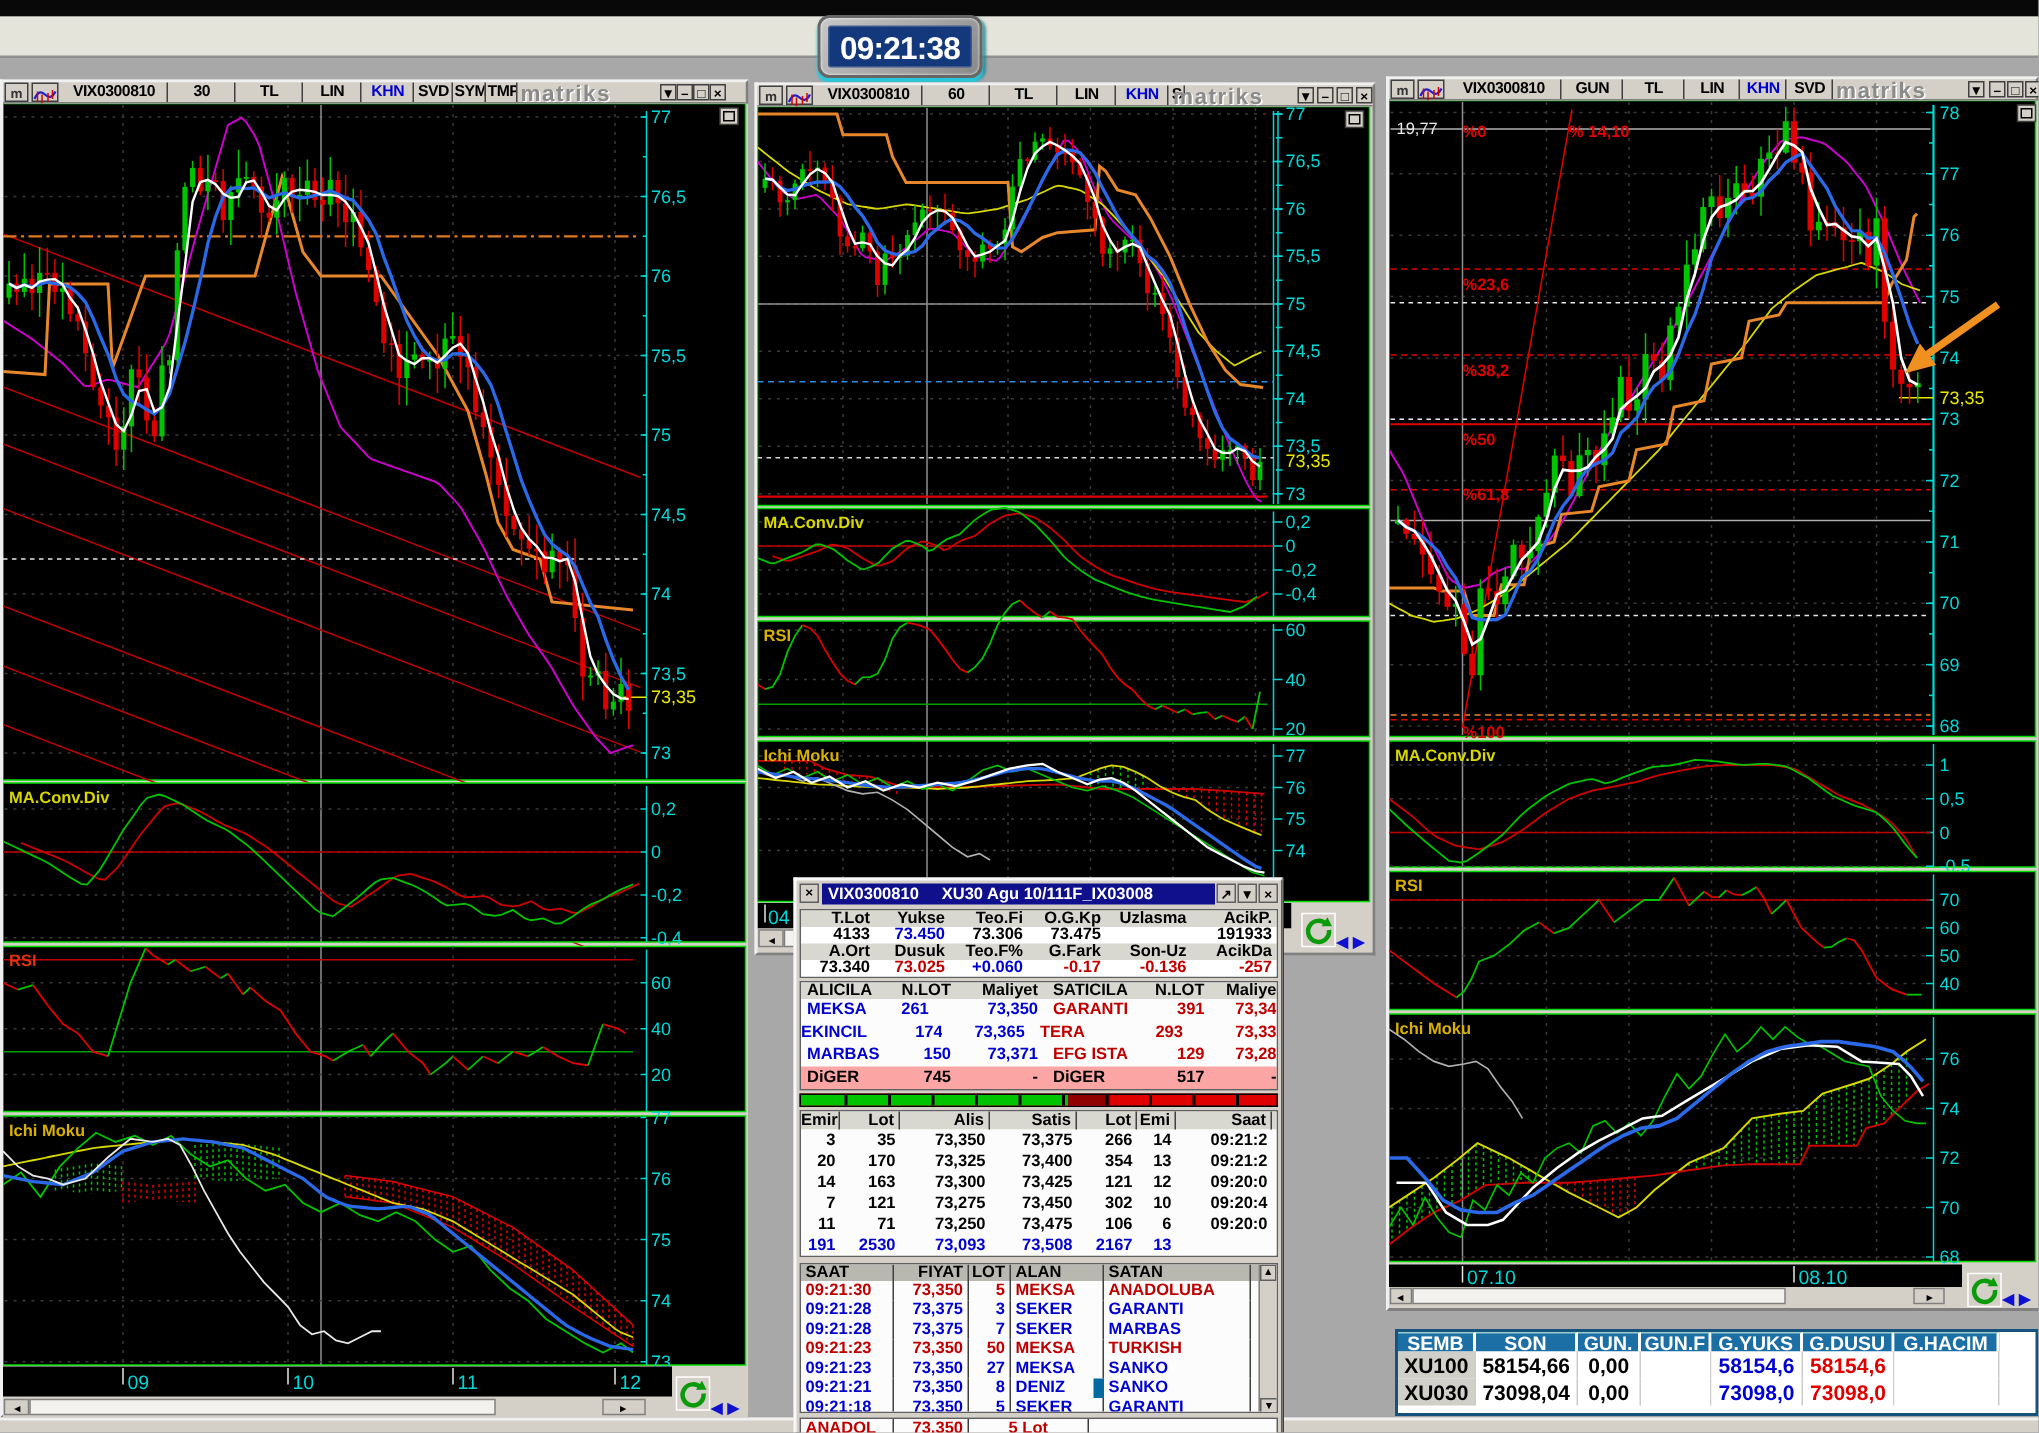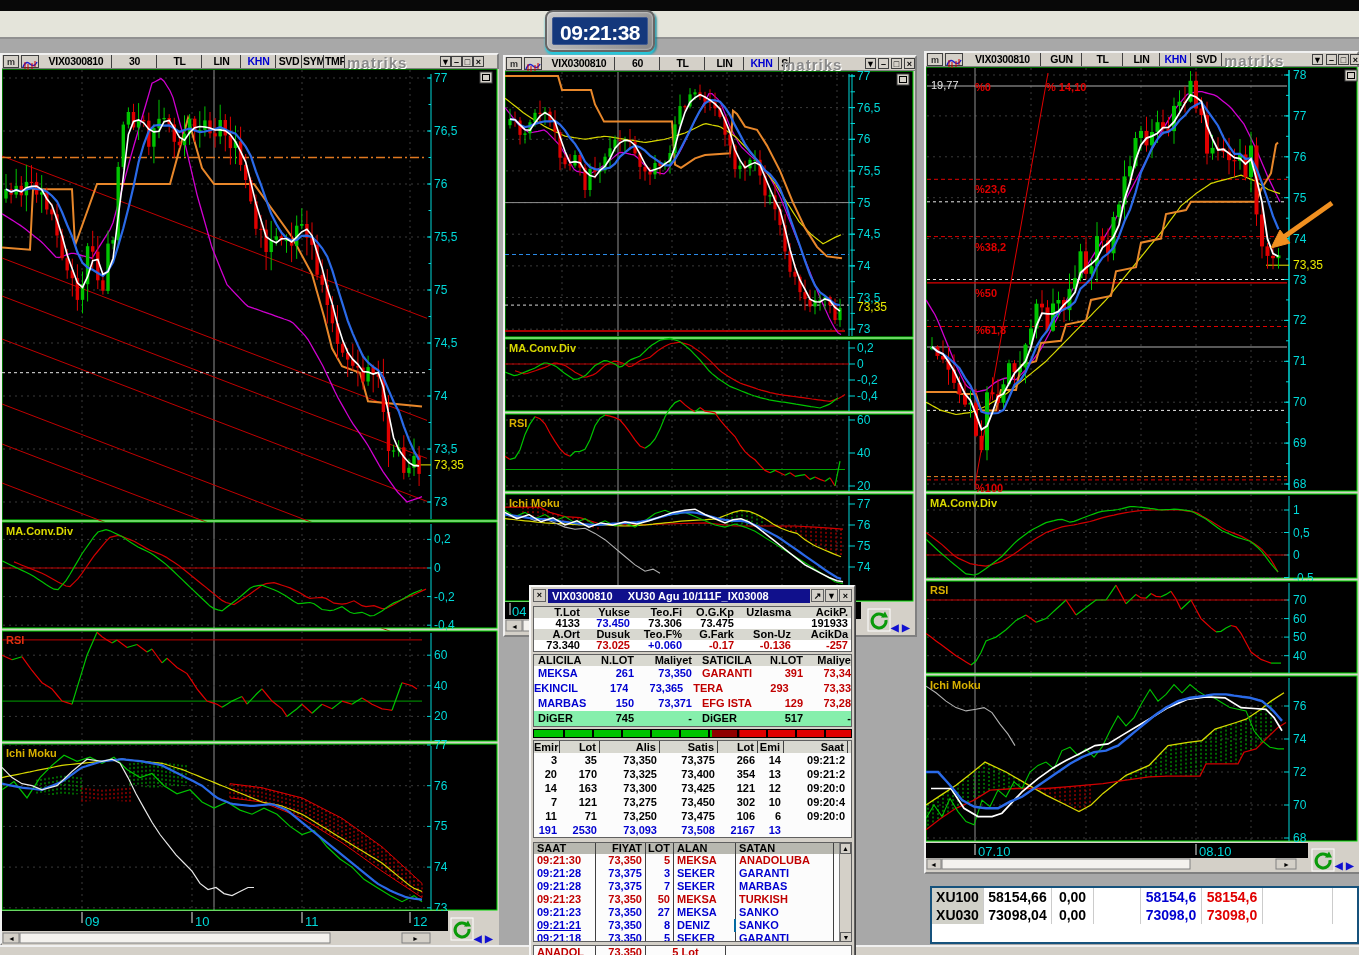--- a/index.html
+++ b/index.html
@@ -1305,21 +1305,21 @@
       <div style="display:flex;background:#d8d8d0;height:11px;line-height:11px;">
         <div style="width:52px;color:#000;text-align:left;padding-left:4px;overflow:hidden;">ALICILA</div>
         <div style="width:48px;color:#000;text-align:right;overflow:hidden;">N.LOT</div>
         <div style="width:58px;color:#000;text-align:right;overflow:hidden;">Maliyet</div>
         <div style="width:66px;color:#000;text-align:left;padding-left:10px;overflow:hidden;">SATICILA</div>
         <div style="width:45px;color:#000;text-align:right;overflow:hidden;">N.LOT</div>
         <div style="width:48px;color:#000;text-align:right;overflow:hidden;">Maliye</div>
       </div>
       <div style="display:flex;background:#fcfcfc;height:15px;line-height:15px;">
         <div style="width:52px;color:#0000d0;text-align:left;padding-left:4px;overflow:hidden;">MEKSA</div>
-        <div style="width:48px;color:#0000d0;text-align:right;overflow:hidden;">261</div>
+        <div style="width:48px;color:#0000d0;text-align:center;overflow:hidden;">261</div>
         <div style="width:58px;color:#0000d0;text-align:right;overflow:hidden;">73,350</div>
         <div style="width:66px;color:#c00000;text-align:left;padding-left:10px;overflow:hidden;">GARANTI</div>
         <div style="width:45px;color:#c00000;text-align:right;overflow:hidden;">391</div>
         <div style="width:48px;color:#c00000;text-align:right;overflow:hidden;">73,34</div>
       </div>
       <div style="display:flex;background:#fcfcfc;height:15px;line-height:15px;">
         <div style="width:52px;color:#0000d0;text-align:left;padding-left:0;overflow:hidden;">EKINCIL</div>
         <div style="width:48px;color:#0000d0;text-align:right;overflow:hidden;">174</div>
         <div style="width:58px;color:#0000d0;text-align:right;overflow:hidden;">73,365</div>
         <div style="width:66px;color:#c00000;text-align:left;padding-left:10px;overflow:hidden;">TERA</div>
@@ -1327,21 +1327,21 @@
         <div style="width:66px;color:#c00000;text-align:right;overflow:hidden;">73,33</div>
       </div>
       <div style="display:flex;background:#fcfcfc;height:15px;line-height:15px;">
         <div style="width:52px;color:#0000d0;text-align:left;padding-left:4px;overflow:hidden;">MARBAS</div>
         <div style="width:48px;color:#0000d0;text-align:right;overflow:hidden;">150</div>
         <div style="width:58px;color:#0000d0;text-align:right;overflow:hidden;">73,371</div>
         <div style="width:66px;color:#c00000;text-align:left;padding-left:10px;overflow:hidden;">EFG ISTA</div>
         <div style="width:45px;color:#c00000;text-align:right;overflow:hidden;">129</div>
         <div style="width:48px;color:#c00000;text-align:right;overflow:hidden;">73,28</div>
       </div>
-      <div style="display:flex;background:#86efac;height:15px;line-height:15px;">
+      <div style="display:flex;background:#fca5a5;height:15px;line-height:15px;">
         <div style="width:52px;color:#000;text-align:left;padding-left:4px;overflow:hidden;">DiGER</div>
         <div style="width:48px;color:#000;text-align:right;overflow:hidden;">745</div>
         <div style="width:58px;color:#000;text-align:right;overflow:hidden;">-</div>
         <div style="width:66px;color:#000;text-align:left;padding-left:10px;overflow:hidden;">DiGER</div>
         <div style="width:45px;color:#000;text-align:right;overflow:hidden;">517</div>
         <div style="width:48px;color:#000;text-align:right;overflow:hidden;">-</div>
       </div>
     </div>
     <div style="position:relative;margin:2px 2px 0 2px;height:9px;border:1px solid #000;background:#e00000;">
       <div style="position:absolute;left:0;top:0;width:56%;height:7px;background:#00c400;"></div>
@@ -1459,24 +1459,24 @@
         <div style="width:98px;text-align:left;border-right:1px solid #404040;padding-left:3px;overflow:hidden;">TURKISH</div>
       </div>
       <div style="display:flex;background:#fcfcfc;color:#0000d0;height:13px;line-height:13px;">
         <div style="width:62px;text-align:left;border-right:1px solid #404040;padding-left:3px;overflow:hidden;">09:21:23</div>
         <div style="width:50px;text-align:right;border-right:1px solid #404040;padding-right:3px;overflow:hidden;">73,350</div>
         <div style="width:28px;text-align:right;border-right:1px solid #404040;padding-right:3px;overflow:hidden;">27</div>
         <div style="width:62px;text-align:left;border-right:1px solid #404040;padding-left:3px;overflow:hidden;">MEKSA</div>
         <div style="width:98px;text-align:left;border-right:1px solid #404040;padding-left:3px;overflow:hidden;">SANKO</div>
       </div>
       <div style="display:flex;background:#fcfcfc;color:#0000d0;height:13px;line-height:13px;">
-        <div style="width:62px;text-align:left;border-right:1px solid #404040;padding-left:3px;overflow:hidden;text-decoration:underline;">09:21:21</div>
+        <div style="width:62px;text-align:left;border-right:1px solid #404040;padding-left:3px;overflow:hidden;">09:21:21</div>
         <div style="width:50px;text-align:right;border-right:1px solid #404040;padding-right:3px;overflow:hidden;">73,350</div>
         <div style="width:28px;text-align:right;border-right:1px solid #404040;padding-right:3px;overflow:hidden;">8</div>
-        <div style="width:62px;text-align:left;border-right:2px solid #0369a1;padding-left:3px;overflow:hidden;">DENIZ</div>
+        <div style="width:62px;text-align:left;border-right:7px solid #0369a1;padding-left:3px;overflow:hidden;">DENIZ</div>
         <div style="width:98px;text-align:left;border-right:1px solid #404040;padding-left:3px;overflow:hidden;">SANKO</div>
       </div>
       <div style="display:flex;background:#fcfcfc;color:#0000d0;height:13px;line-height:13px;">
         <div style="width:62px;text-align:left;border-right:1px solid #404040;padding-left:3px;overflow:hidden;">09:21:18</div>
         <div style="width:50px;text-align:right;border-right:1px solid #404040;padding-right:3px;overflow:hidden;">73,350</div>
         <div style="width:28px;text-align:right;border-right:1px solid #404040;padding-right:3px;overflow:hidden;">5</div>
         <div style="width:62px;text-align:left;border-right:1px solid #404040;padding-left:3px;overflow:hidden;">SEKER</div>
         <div style="width:98px;text-align:left;border-right:1px solid #404040;padding-left:3px;overflow:hidden;">GARANTI</div>
       </div>
       <div style="position:absolute;right:0;top:0;width:12px;height:100px;background:#d4d0c8;border-left:1px solid #808080;">
@@ -1484,20 +1484,29 @@
         <div style="position:absolute;bottom:0;width:12px;height:11px;border:1px solid #606060;background:#d4d0c8;font-size:7px;text-align:center;line-height:10px;">▼</div>
       </div>
     </div>
     <div style="position:absolute;left:2px;right:2px;top:358px;background:#fcfcfc;border:1px solid #606060;font-size:11px;font-weight:bold;color:#c00000;display:flex;height:12px;line-height:12px;">
       <div style="width:62px;padding-left:3px;border-right:1px solid #404040;">ANADOL</div>
       <div style="width:50px;text-align:right;border-right:1px solid #404040;padding-right:3px;">73,350</div>
       <div style="width:80px;text-align:center;border-right:1px solid #404040;">5 Lot</div>
     </div>
   </div>
 <div style="position:absolute;left:930px;top:886px;width:429px;height:58px;background:#fff;border:2px solid #16527c;font-family:'Liberation Sans',sans-serif;font-weight:bold;">
+    <div style="display:flex;height:13px;">
+      <div style="width:52px;background:#1b6fa5;color:#fff;font-size:13px;text-align:center;border-right:2px solid #fff;border-top:1px solid #9cc;line-height:13px;">SEMB</div>
+      <div style="width:68px;background:#1b6fa5;color:#fff;font-size:13px;text-align:center;border-right:2px solid #fff;border-top:1px solid #9cc;line-height:13px;">SON</div>
+      <div style="width:42px;background:#1b6fa5;color:#fff;font-size:13px;text-align:center;border-right:2px solid #fff;border-top:1px solid #9cc;line-height:13px;">GUN.</div>
+      <div style="width:47px;background:#1b6fa5;color:#fff;font-size:13px;text-align:center;border-right:2px solid #fff;border-top:1px solid #9cc;line-height:13px;">GUN.F</div>
+      <div style="width:61px;background:#1b6fa5;color:#fff;font-size:13px;text-align:center;border-right:2px solid #fff;border-top:1px solid #9cc;line-height:13px;">G.YUKS</div>
+      <div style="width:61px;background:#1b6fa5;color:#fff;font-size:13px;text-align:center;border-right:2px solid #fff;border-top:1px solid #9cc;line-height:13px;">G.DUSU</div>
+      <div style="width:70px;background:#1b6fa5;color:#fff;font-size:13px;text-align:center;border-right:2px solid #fff;border-top:1px solid #9cc;line-height:13px;">G.HACIM</div>
+    </div>
     <div style="display:flex;height:18px;">
       <div style="width:52px;background:#d0d0c8;color:#000;font-size:14px;text-align:center;line-height:18px;border-right:1px solid #ccc;">XU100</div>
       <div style="width:68px;background:#fff;color:#000;font-size:14px;text-align:center;line-height:18px;border-right:1px solid #ccc;">58154,66</div>
       <div style="width:42px;background:#fff;color:#000;font-size:14px;text-align:center;line-height:18px;border-right:1px solid #ccc;">0,00</div>
       <div style="width:47px;background:#fff;color:#000;font-size:14px;text-align:center;line-height:18px;border-right:1px solid #ccc;"></div>
       <div style="width:61px;background:#fff;color:#0000d0;font-size:14px;text-align:center;line-height:18px;border-right:1px solid #ccc;">58154,6</div>
       <div style="width:61px;background:#fff;color:#e00000;font-size:14px;text-align:center;line-height:18px;border-right:1px solid #ccc;">58154,6</div>
       <div style="width:70px;background:#fff;color:#e00000;font-size:14px;text-align:center;line-height:18px;border-right:1px solid #ccc;"></div>
     </div>
     <div style="display:flex;height:18px;">

